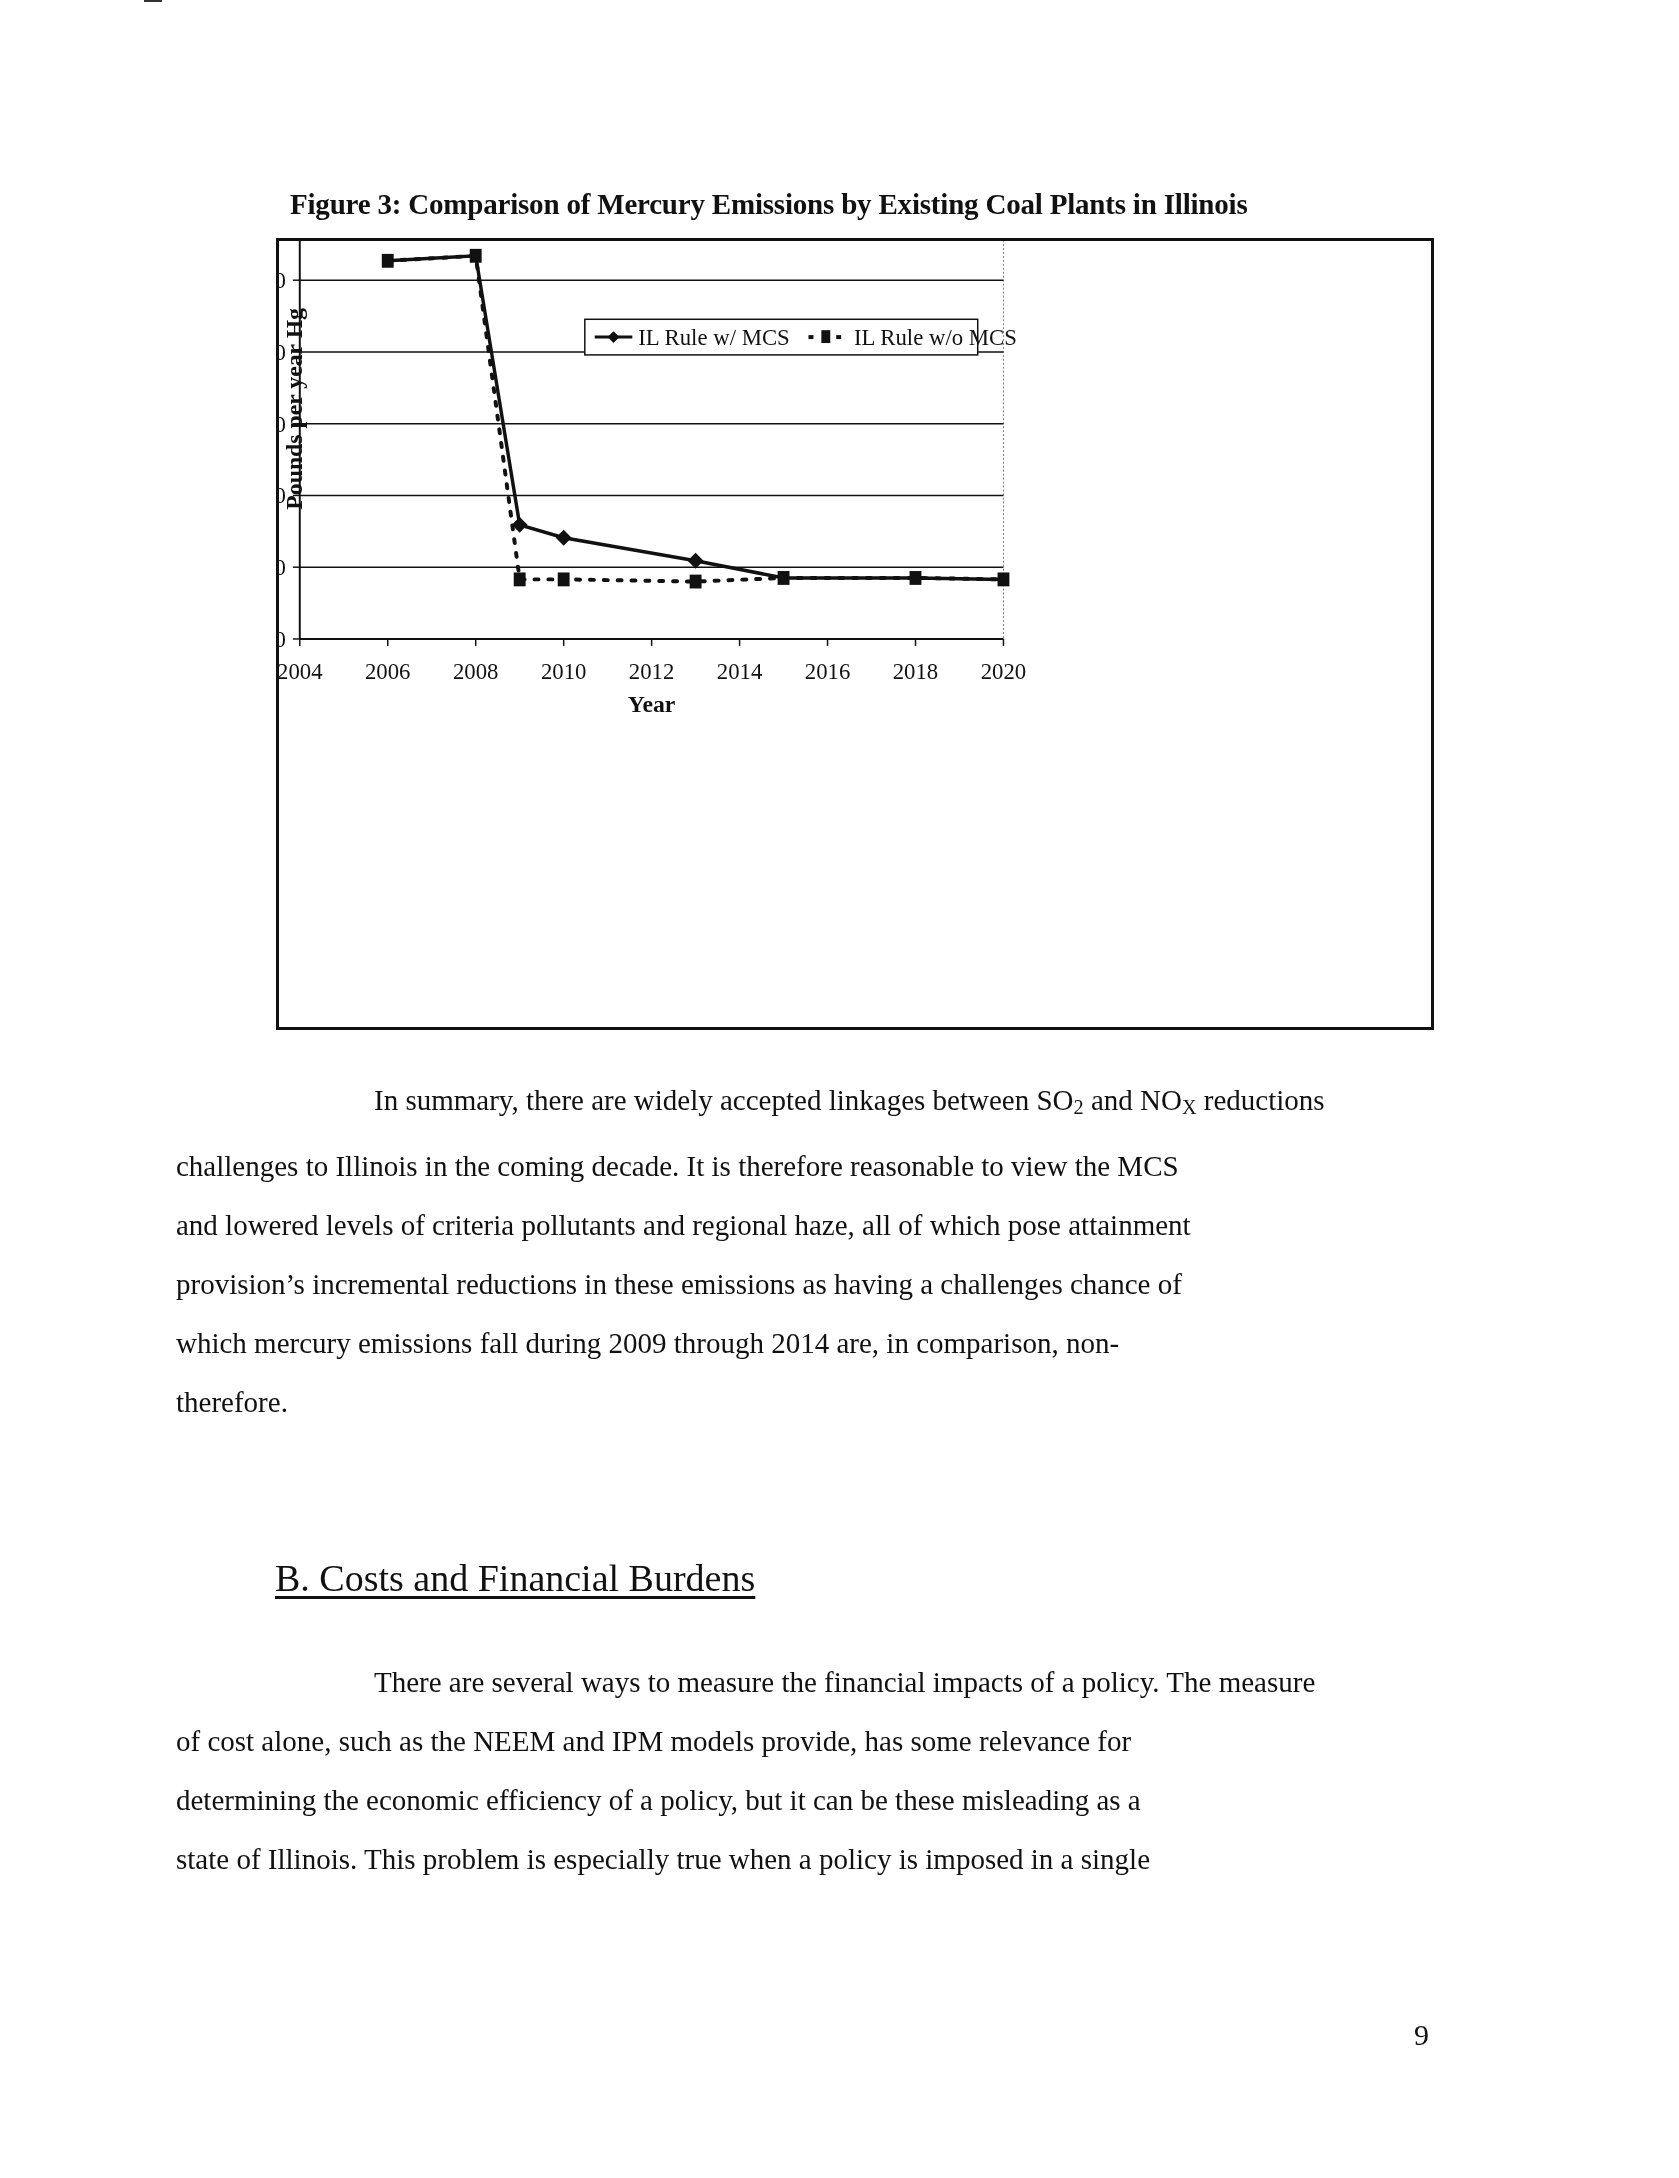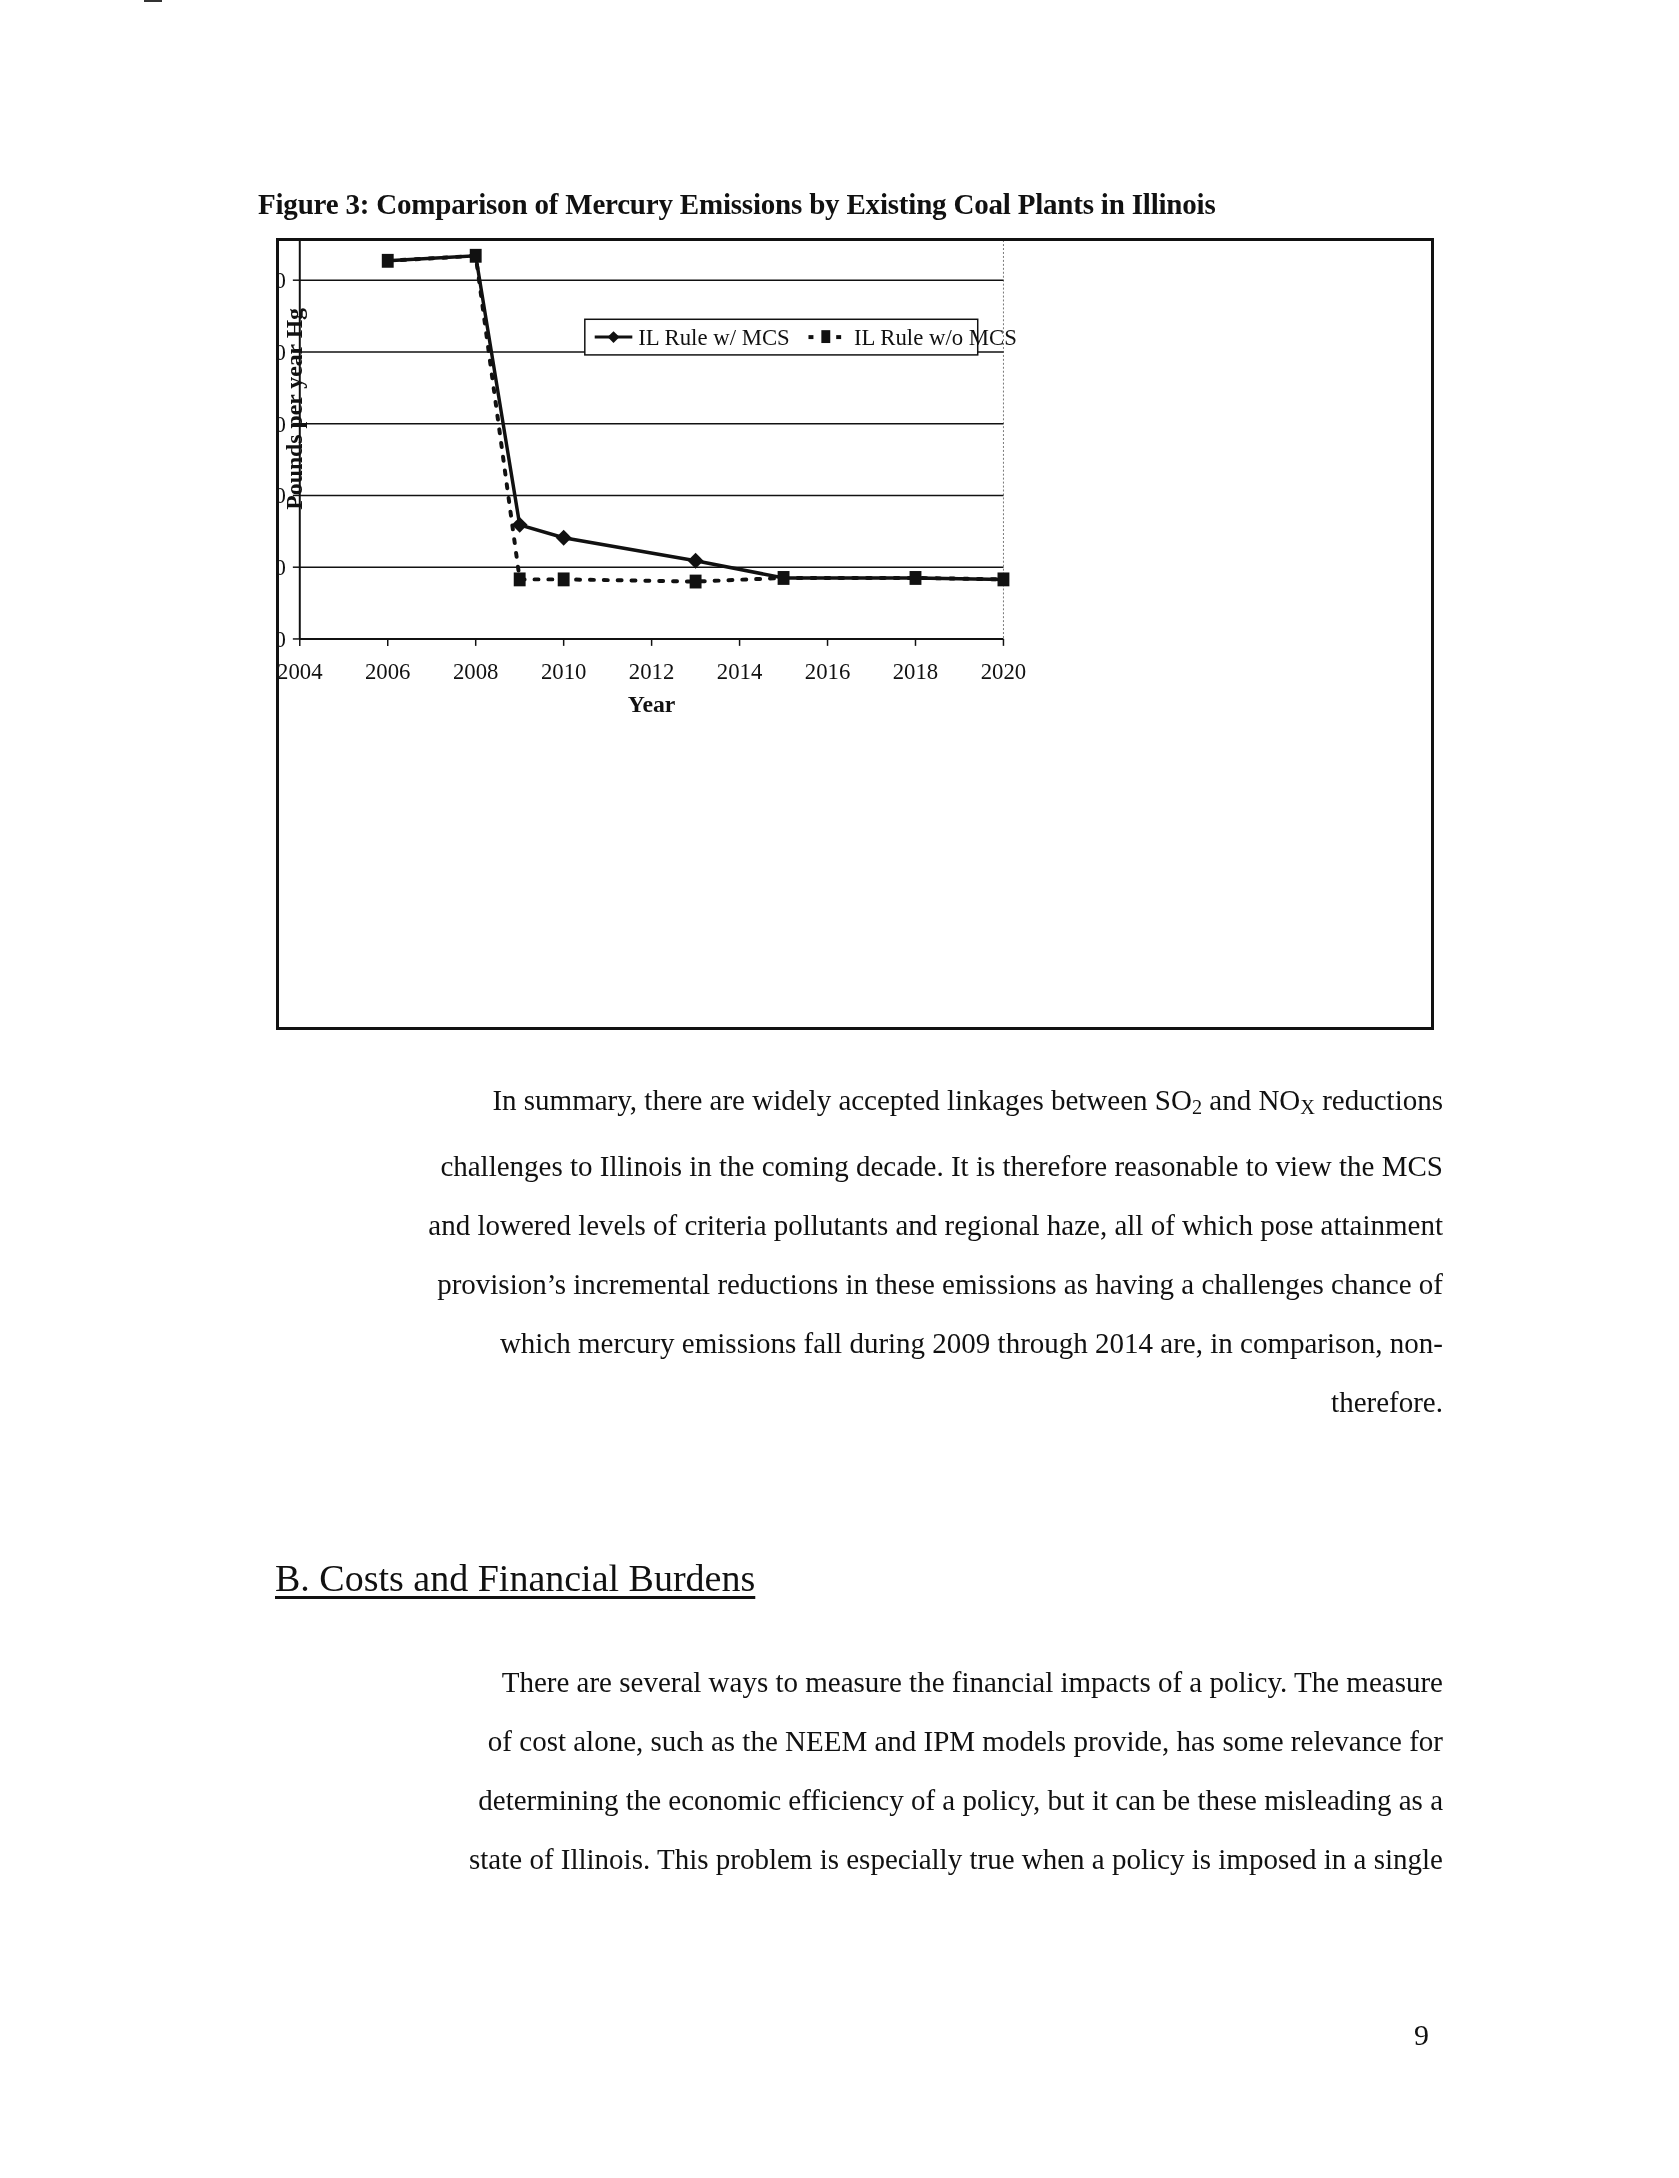--- a/index.html
+++ b/index.html
@@ -1,24 +1,24 @@
 <!DOCTYPE html>
 <html><head>
 <meta charset="utf-8">
 <style>
   html, body { margin: 0; padding: 0; background: #ffffff; }
   body { width: 1679px; height: 2178px; position: relative; overflow: hidden;
          font-family: "Liberation Serif", "DejaVu Serif", serif; color: #111; }
   .corner-mark { position: absolute; left: 144px; top: 0; width: 18px; height: 2px; background: #333; }
-  .fig-title { position: absolute; left: 258px; top: 188px; font-size: 29px; font-weight: bold; letter-spacing: -0.2px; text-align: center; }
+  .fig-title { position: absolute; left: 290px; top: 188px; font-size: 29px; font-weight: bold; letter-spacing: -0.2px; text-align: center; }
   .chart-frame { position: absolute; left: 276px; top: 238px; width: 1158px; height: 792px; border: 3px solid #111; box-sizing: border-box; }
   .chart-svg { position: absolute; left: 0; top: 0; }
   .body-text { position: absolute; left: 275px; width: 1168px; font-size: 29px; line-height: 59px; }
   .para { margin: 0; text-indent: 99px; text-align: left; }
-  .para .line { display: block; white-space: nowrap; text-align: right; }
+  .para .line { display: block; white-space: nowrap; }
   .para .line:not(:first-child) { text-indent: 0; margin-left: -99px; }
   .section-heading { position: absolute; left: 275px; top: 1556px; font-size: 38px; text-decoration: underline; text-underline-offset: 5px; }
   .page-number { position: absolute; left: 1414px; top: 2018px; font-size: 30px; }
   sub { font-size: 0.7em; vertical-align: -0.2em; }
 </style>
 </head>
 <body>
 
 <div class="corner-mark"></div>
 

